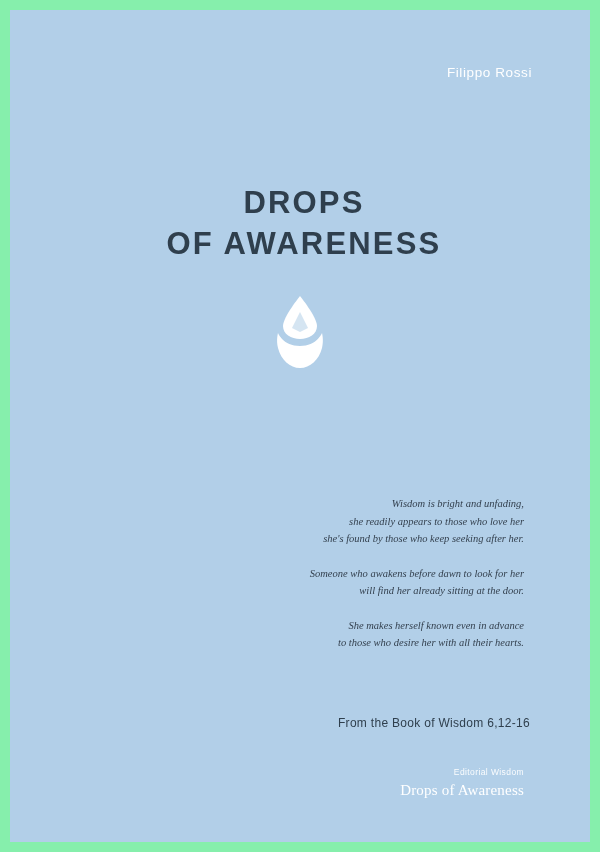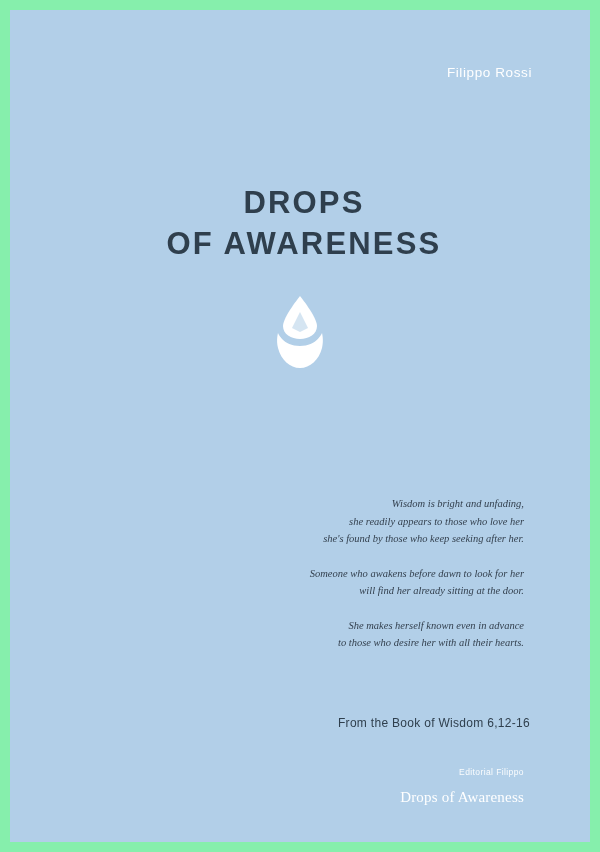--- a/index.html
+++ b/index.html
@@ -94,21 +94,21 @@
     text-align: right;
     color: #ffffff;
   }
   .footer-label {
     font-size: 8.5px;
     letter-spacing: 0.4px;
     font-family: "Liberation Sans", sans-serif;
     opacity: 0.95;
   }
   .footer-name {
-    margin-top: 12px;
+    margin-top: 5px;
     font-size: 15px;
     font-family: "Liberation Serif", serif;
     letter-spacing: 0.2px;
   }
 </style>
 </head>
 <body>
 
 <div class="page">
   <div class="cover">
@@ -130,18 +130,18 @@
 
     <div class="quote">
       <p>Wisdom is bright and unfading,<br>she readily appears to those who love her<br>she's found by those who keep seeking after her.</p>
       <p>Someone who awakens before dawn to look for her<br>will find her already sitting at the door.</p>
       <p>She makes herself known even in advance<br>to those who desire her with all their hearts.</p>
     </div>
 
     <div class="source">From the Book of Wisdom 6,12-16</div>
 
     <div class="footer">
-      <div class="footer-label">Editorial Filippo</div>
+      <div class="footer-label">Editorial Wisdom</div>
       <div class="footer-name">Drops of Awareness</div>
     </div>
 
   </div>
 </div>
 
 </body></html>

